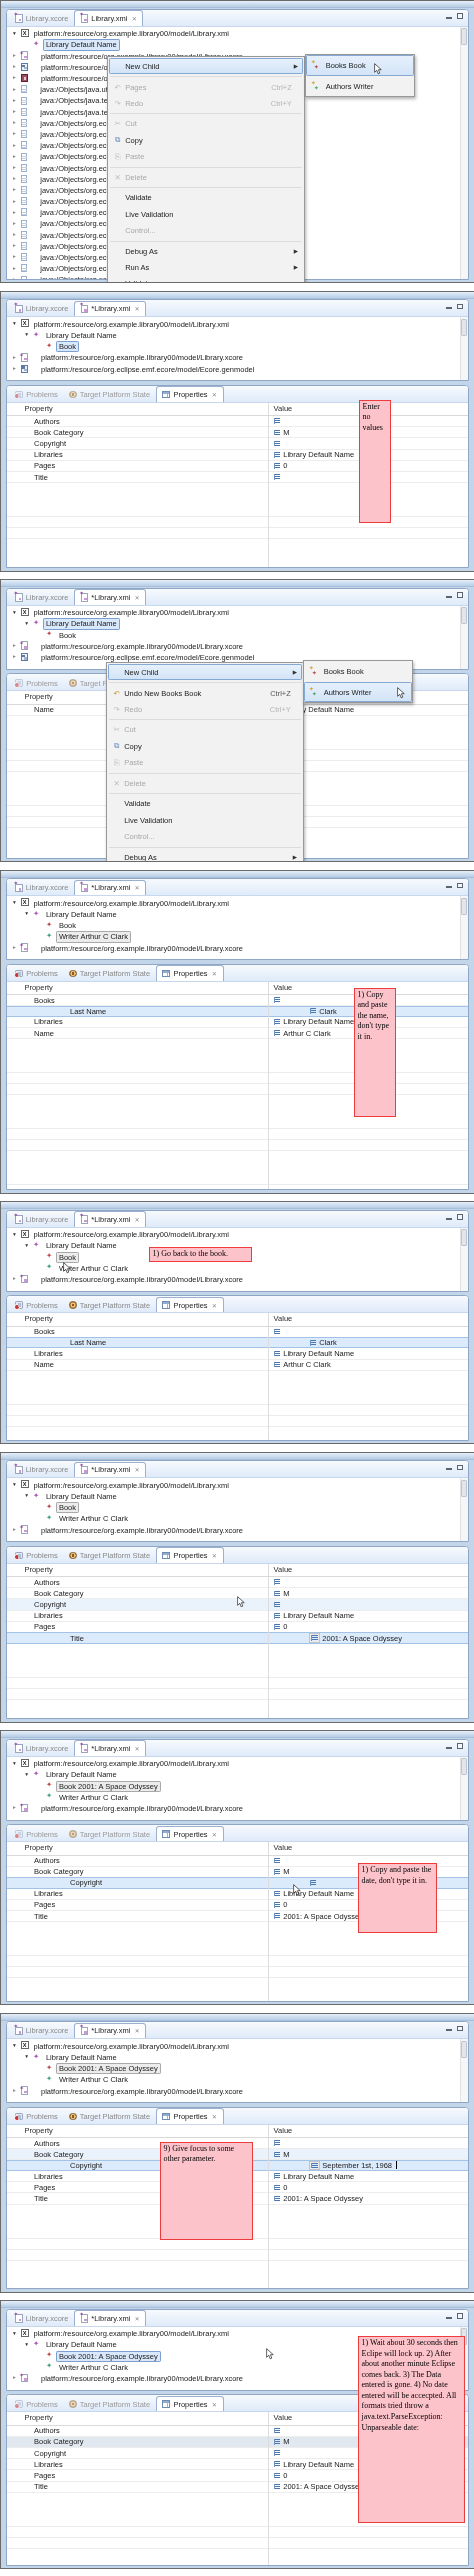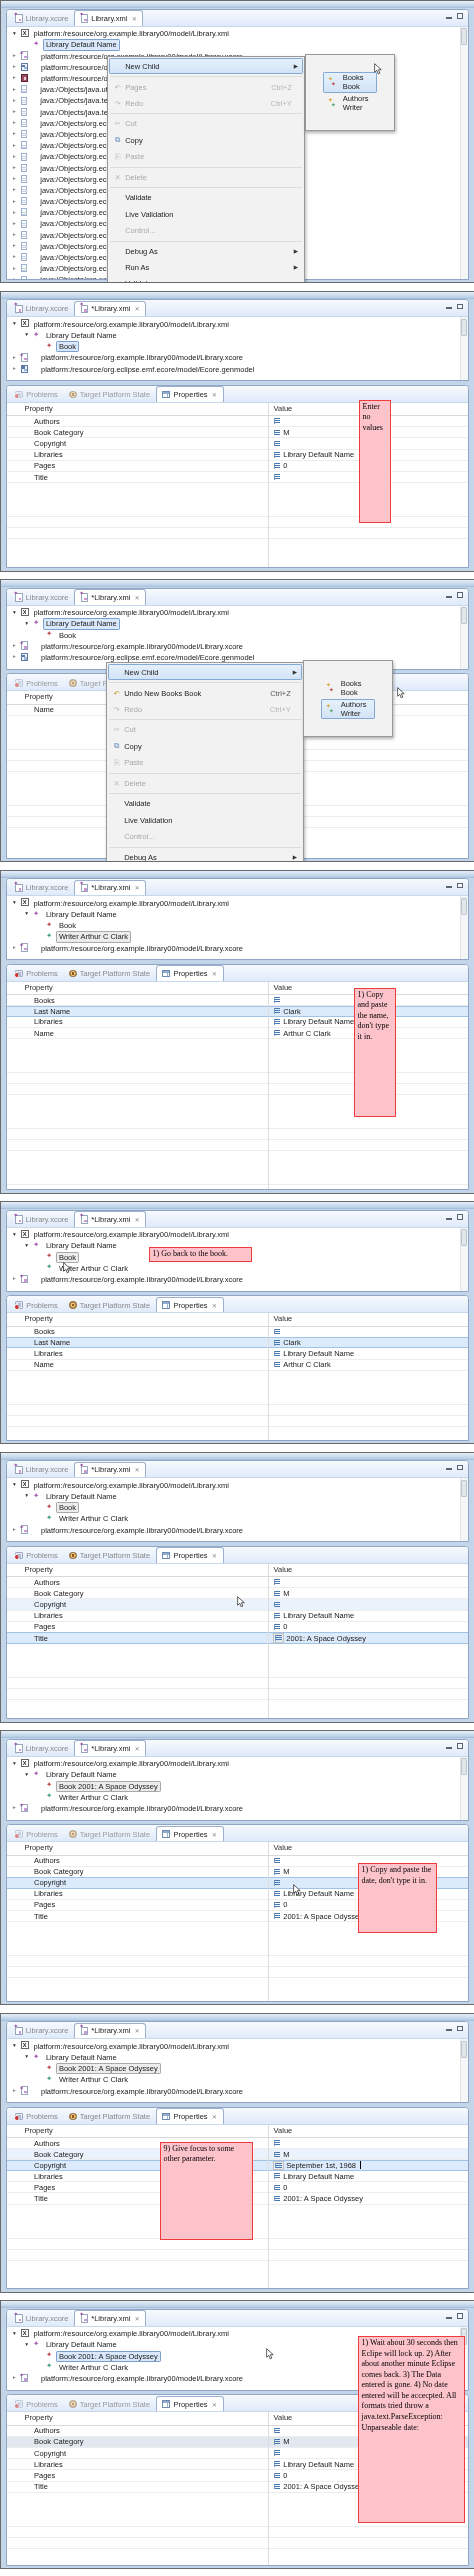--- a/index.html
+++ b/index.html
@@ -32,21 +32,21 @@
   .vscroll{position:absolute;top:17px;right:0;bottom:0;width:7.5px;background:#f5f6f8;border-left:0.6px solid #e2e2e2;}
   .sbthumb{position:absolute;left:0.6px;right:0.6px;top:1.9px;height:15px;background:#e2e6eb;border:0.6px solid #bcc5cf;border-radius:1.2px;}
   
   .ptable{position:relative;flex:1;display:flex;flex-direction:column;font-size:7.5px;overflow:hidden;}
   .phead{height:12.4px;line-height:12.4px;border-bottom:0.6px solid #d9d9d9;display:flex;color:#2b2b2b;flex:none;}
   .phead .c1{box-sizing:border-box;width:261px;padding-left:17.4px;}
   .c2h{flex:1;padding-left:5.6px;}
   .prow{height:11.2px;border-bottom:0.6px solid #ededed;display:flex;align-items:center;flex:none;box-sizing:border-box;}
   .prow .c1{box-sizing:border-box;width:261px;padding-left:27px;color:#1a1a1a;white-space:nowrap;}
   .prow .c2{flex:1;display:flex;align-items:center;gap:3.1px;padding-left:5.6px;white-space:nowrap;}
-  .prow.sel{background:#dcebfb;border-top:0.6px solid #a3c3e6;border-bottom:0.6px solid #a3c3e6;margin-top:-0.6px;}
+  .prow.sel{background:#dcebfb;border-top:0.6px solid #a3c3e6;border-bottom:0.6px solid #a3c3e6;margin-top:-0.6px;padding-left:36px;}
   .prow.hover{background:#eaf3fc;}
   .prow.dim{background:#e2e8ef;}
   .tfill{flex:1;background:repeating-linear-gradient(to bottom,#fff 0 10.6px,#ececec 10.6px 11.2px);}
   .coldiv{position:absolute;left:261px;top:0;bottom:0;width:0.6px;background:#dcdcdc;}
   .vicon{flex:none;width:5.6px;height:5.6px;border-left:1.2px solid #6b93c4;background:repeating-linear-gradient(to bottom,#4a78ae 0 0.9px,transparent 0.9px 2.2px);}
   .vicon.boxed{box-shadow:0 0 0 1.2px #ececec,0 0 0 1.9px #b5b5b5;margin-left:1.9px;margin-right:1.2px;}
   .vtext{color:#1a1a1a;}
   .caret{width:0.6px;height:8px;background:#000;margin-left:0.6px;}
   
   .cmenu{position:absolute;width:198px;background:#f2f2f2;border:0.6px solid #989898;box-shadow:1.2px 1.9px 3.1px rgba(0,0,0,.3);z-index:5;font-size:7.5px;color:#222;padding:1.2px;box-sizing:border-box;}
@@ -54,21 +54,21 @@
   .mi .mico{width:15px;text-align:center;font-size:7.5px;flex:none;}
   .mi .mlabel{flex:1;}
   .mi .msc{color:#555;margin-right:10px;}
   .mi.disabled{color:#a8a8a8;}
   .mi.disabled .msc{color:#b5b5b5;}
   .mi.disabled .mico{color:#bdbdbd !important;}
   .mi.hl{background:linear-gradient(#e6f0fb,#d3e4f7);border-color:#84a9d4;}
   .subarr{position:absolute;right:3.7px;font-size:5.6px;color:#333;}
   .msep{height:0.6px;background:#dcdcdc;margin:1.9px 1.2px;}
   .mico-undo{color:#c79a2e;}.mico-redo{color:#bdbdbd;}.mico-cut{color:#9a9a9a;}.mico-copy{color:#5b84b8;}.mico-paste{color:#9a9a9a;}.mico-delete{color:#b0b0b0;}
-  .smenu{position:absolute;width:90px;background:#f2f2f2;border:0.6px solid #989898;box-shadow:1.2px 1.9px 3.1px rgba(0,0,0,.3);z-index:6;font-size:7.5px;color:#222;padding:17px;box-sizing:border-box;}
+  .smenu{position:absolute;width:110px;background:#f2f2f2;border:0.6px solid #989898;box-shadow:1.2px 1.9px 3.1px rgba(0,0,0,.3);z-index:6;font-size:7.5px;color:#222;padding:0;box-sizing:border-box;}
   .smi{height:18.7px;display:flex;align-items:center;gap:5px;padding:0 3.7px;border:0.6px solid transparent;border-radius:1.2px;}
   .smi.hl{background:linear-gradient(#e6f0fb,#d3e4f7);border-color:#84a9d4;}
   .cluster{position:relative;width:10px;height:10px;flex:none;}
   .cluster .s1{position:absolute;left:0;top:-1.9px;font-size:6.2px;color:#d8a93e;}
   .cluster .s2{position:absolute;left:3.1px;top:2.5px;font-size:6.2px;}
   .cluster.books-book .s2{color:#c0504d;}
   .cluster.authors-writer .s2{color:#57a773;}
   
   .note{position:absolute;background:#fdc3cb;border:1.2px solid #ee3b3b;color:#000;font-family:"Liberation Serif",serif;font-size:8px;line-height:1.32;padding:1.2px 2.5px;z-index:8;box-sizing:border-box;}
   .cursor{position:absolute;z-index:10;}

